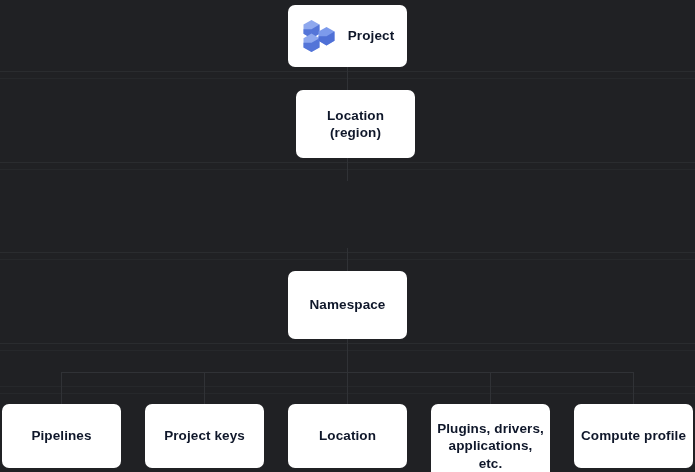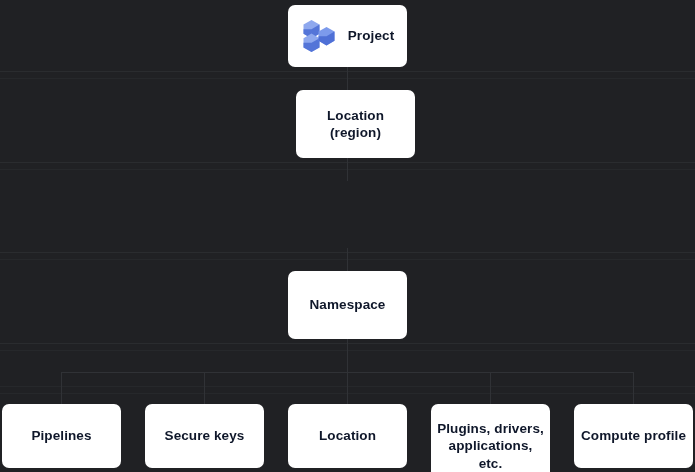--- a/index.html
+++ b/index.html
@@ -121,21 +121,21 @@
 
   <div class="card" style="left:288px; top:271px; width:119px; height:68px;">
     <span class="card-label">Namespace</span>
   </div>
 
   <div class="card" style="left:2px; top:404px; width:119px; height:64px;">
     <span class="card-label">Pipelines</span>
   </div>
 
   <div class="card" style="left:145px; top:404px; width:119px; height:64px;">
-    <span class="card-label">Secure keys</span>
+    <span class="card-label">Project keys</span>
   </div>
 
   <div class="card" style="left:288px; top:404px; width:119px; height:64px;">
     <span class="card-label">Location</span>
   </div>
 
   <div class="card" style="left:431px; top:404px; width:119px; height:84px;">
     <span class="card-label">Plugins, drivers,
 applications, etc.</span>
   </div>

